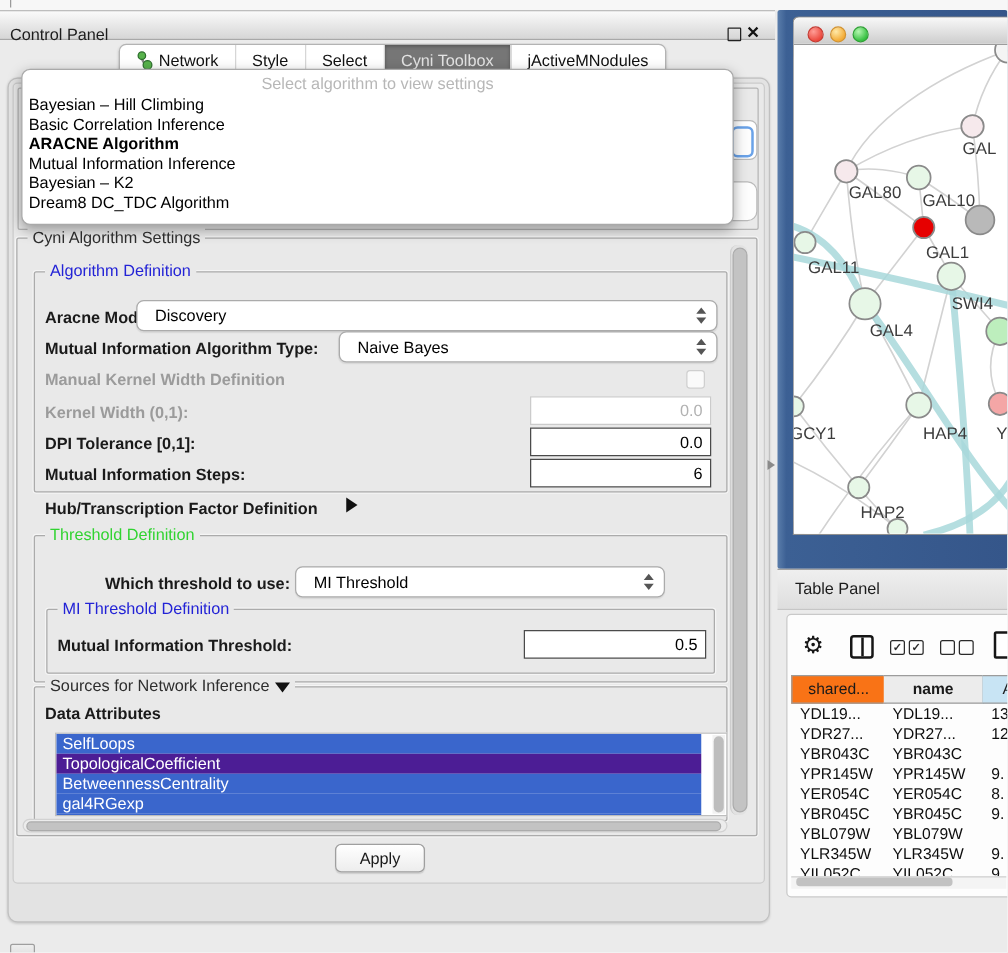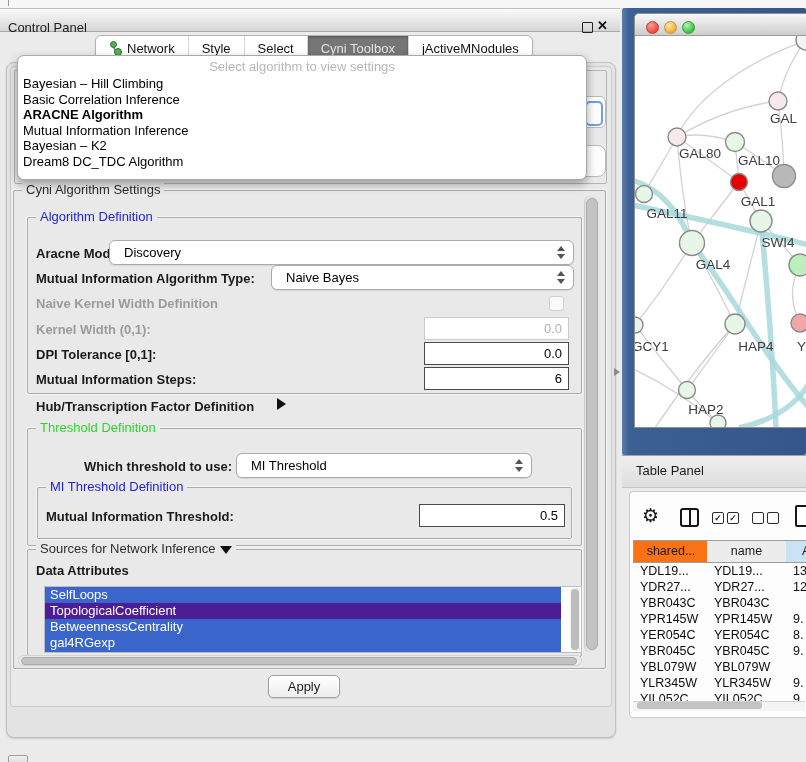--- a/index.html
+++ b/index.html
@@ -183,21 +183,21 @@
   <div class="abs lbl" style="left:36px;top:246px;">Aracne Mode:</div>
   <div class="abs combo" style="left:109px;top:240px;width:463px;">
     <span class="val">Discovery</span>
     <span class="spinner"></span>
   </div>
   <div class="abs lbl" style="left:36px;top:271px;">Mutual Information Algorithm Type:</div>
   <div class="abs combo" style="left:271px;top:265px;width:301px;">
     <span class="val">Naive Bayes</span>
     <span class="spinner"></span>
   </div>
-  <div class="abs lbl dis" style="left:36px;top:296px;">Naive Kernel Width Definition</div>
+  <div class="abs lbl dis" style="left:36px;top:296px;">Manual Kernel Width Definition</div>
   <div class="abs chk" style="left:549px;top:296px;"></div>
   <div class="abs lbl dis" style="left:36px;top:322px;">Kernel Width (0,1):</div>
   <div class="abs field dis" style="left:424px;top:317px;width:137px;">0.0</div>
   <div class="abs lbl" style="left:36px;top:347px;">DPI Tolerance [0,1]:</div>
   <div class="abs field en" style="left:424px;top:342px;width:137px;">0.0</div>
   <div class="abs lbl" style="left:36px;top:372px;">Mutual Information Steps:</div>
   <div class="abs field en" style="left:424px;top:367px;width:137px;">6</div>
 
   <div class="abs lbl" style="left:36px;top:399px;">Hub/Transcription Factor Definition</div>
   <div class="abs tri-right" style="left:277px;top:398px;"></div>
@@ -311,21 +311,21 @@
   <div class="abs tp-card"></div>
   <div class="abs gear">⚙</div>
   <div class="abs colicon"></div>
   <div class="abs cbx" style="left:712px;top:512px;">✓</div>
   <div class="abs cbx" style="left:727px;top:512px;">✓</div>
   <div class="abs cbx" style="left:752px;top:512px;"></div>
   <div class="abs cbx" style="left:767px;top:512px;"></div>
   <div class="abs pageicon"></div>
   <div id="table-header">
       <div class="th" style="left: 633px; width: 74px; background: #f97316; border-left: 1px solid rgb(156, 156, 156);">shared...</div>
-      <div class="th" style="left: 707px; width: 79px; background: rgb(236, 236, 236);">name</div>
+      <div class="th" style="left: 707px; width: 79px; background: rgb(236, 236, 236); font-weight: bold;">name</div>
       <div class="th" style="left: 786px; width: 22px; background: rgb(200, 228, 244); text-align: left; padding-left: 16px;">A</div>
     </div>
   <div id="table-body">
       <div class="tbody-cell" style="left: 640px; top: 563px; width: 67px; height: 16px;">YDL19...</div>
       <div class="tbody-cell" style="left: 714px; top: 563px; width: 72px; height: 16px;">YDL19...</div>
       <div class="tbody-cell" style="left: 793px; top: 563px; width: 15px; height: 16px;">13</div>
       <div class="tbody-cell" style="left: 640px; top: 579px; width: 67px; height: 16px;">YDR27...</div>
       <div class="tbody-cell" style="left: 714px; top: 579px; width: 72px; height: 16px;">YDR27...</div>
       <div class="tbody-cell" style="left: 793px; top: 579px; width: 15px; height: 16px;">12</div>
       <div class="tbody-cell" style="left: 640px; top: 595px; width: 67px; height: 16px;">YBR043C</div>

